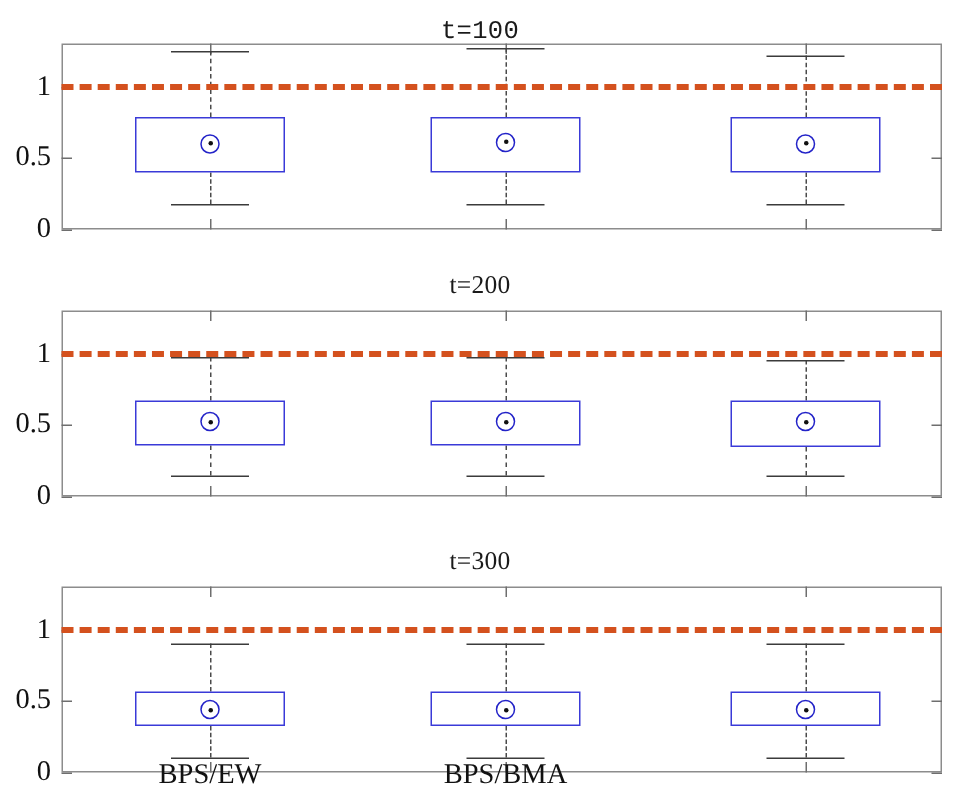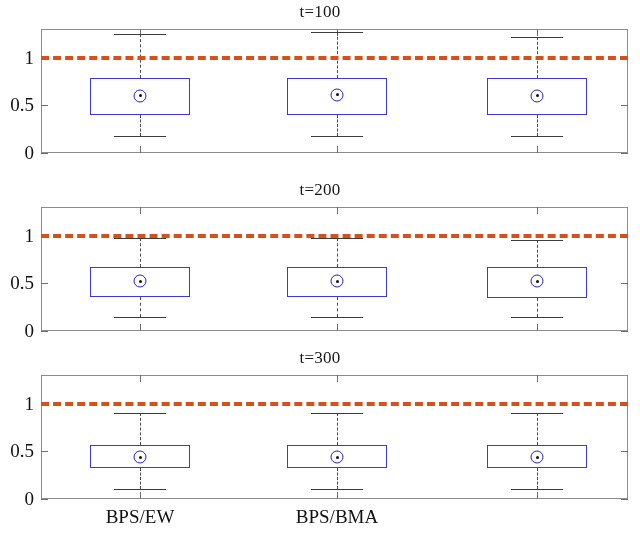--- a/index.html
+++ b/index.html
@@ -64,21 +64,21 @@
   .xcat-label{
     position:absolute;text-align:center;
     font-family:"Liberation Serif",serif;font-size:19px;color:#111;
   }
 </style>
 </head>
 <body>
 
 <div id="root">
     <div class="panel" style="top: 0px; height: 536px;">
-      <div class="panel-title" style="top: 2px;">t=100</div>
+      <div class="panel-title" style="top: 12px; font-family: Liberation Mono, monospace;">t=100</div>
       <div class="plotbox" style="top: 29px; height: 124px;"></div>
       <div class="ytick-mark" style="top: 153px;"></div>
       <div class="ytick-mark right" style="top: 153px;"></div>
       <div class="ytick-label" style="top: 153px;">0</div>
       <div class="ytick-mark" style="top: 105.308px;"></div>
       <div class="ytick-mark right" style="top: 105.308px;"></div>
       <div class="ytick-label" style="top: 105.308px;">0.5</div>
       <div class="ytick-mark" style="top: 57.6154px;"></div>
       <div class="ytick-mark right" style="top: 57.6154px;"></div>
       <div class="ytick-label" style="top: 57.6154px;">1</div>
@@ -139,21 +139,21 @@
       <div class="bx-box" style="left: 287px; width: 100px; top: 251.092px; height: 29.5692px;"></div>
       <div class="bx-median" style="left: 337px; top: 265.4px;"></div>
       <div class="bx-whisker" style="left: 537px; top: 224.385px; height: 26.7077px;"></div>
       <div class="bx-whisker" style="left: 537px; top: 281.615px; height: 19.0769px;"></div>
       <div class="bx-cap" style="left: 511px; width: 52px; top: 224.385px;"></div>
       <div class="bx-cap" style="left: 511px; width: 52px; top: 300.692px;"></div>
       <div class="bx-box" style="left: 487px; width: 100px; top: 251.092px; height: 30.5231px;"></div>
       <div class="bx-median" style="left: 537px; top: 265.4px;"></div>
       <div class="refline" style="top: 219.615px;"></div>
     </div>
-    <div class="panel" style="top: 0px; height: 379px;">
+    <div class="panel" style="top: 16px; height: 379px;">
       <div class="panel-title" style="top: 348px;">t=300</div>
       <div class="plotbox" style="top: 375px; height: 124px;"></div>
       <div class="ytick-mark" style="top: 499px;"></div>
       <div class="ytick-mark right" style="top: 499px;"></div>
       <div class="ytick-label" style="top: 499px;">0</div>
       <div class="ytick-mark" style="top: 451.308px;"></div>
       <div class="ytick-mark right" style="top: 451.308px;"></div>
       <div class="ytick-label" style="top: 451.308px;">0.5</div>
       <div class="ytick-mark" style="top: 403.615px;"></div>
       <div class="ytick-mark right" style="top: 403.615px;"></div>

